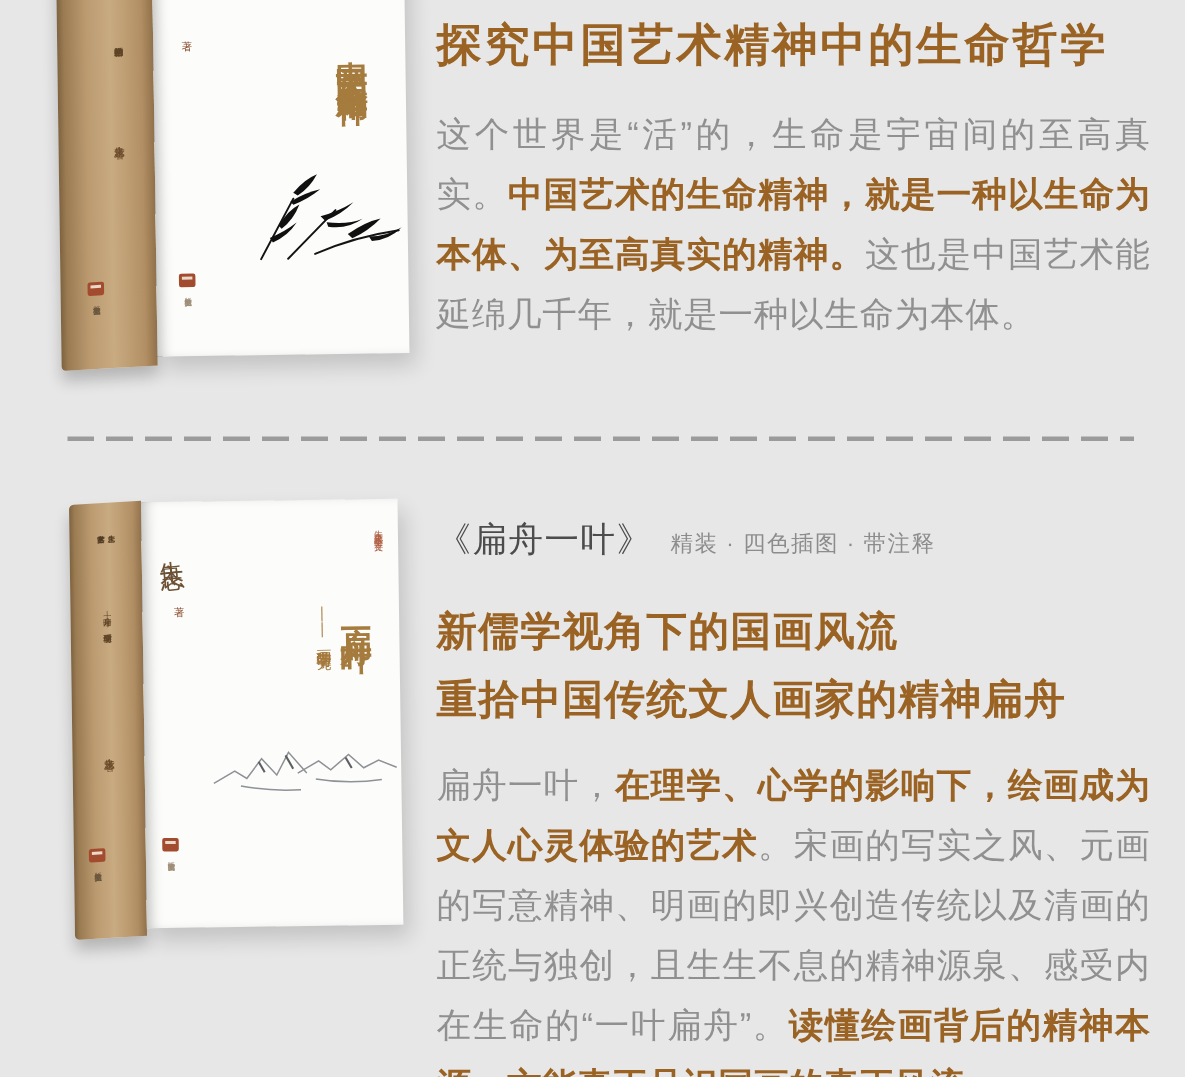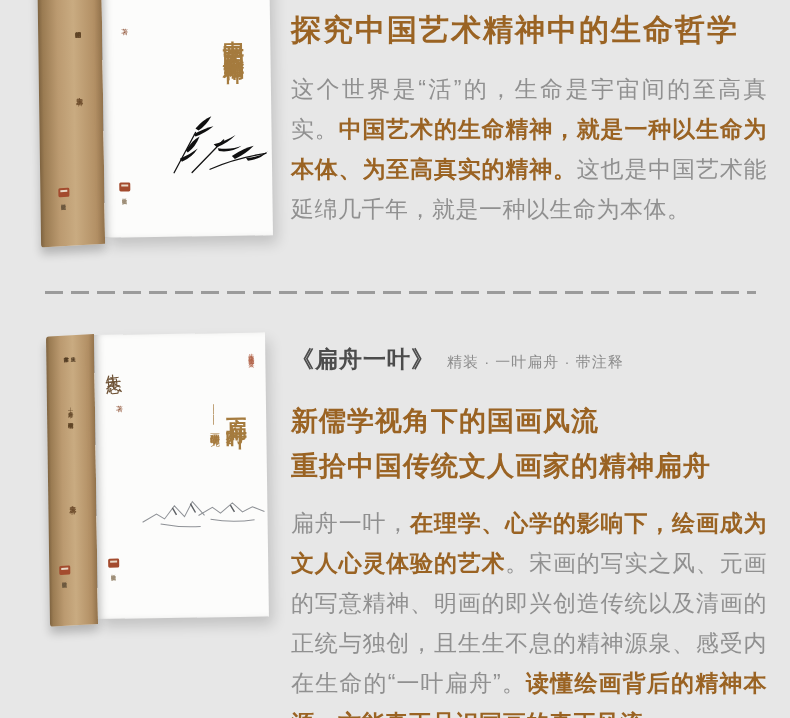--- a/index.html
+++ b/index.html
@@ -43,21 +43,21 @@
     text-align:justify; letter-spacing:0.5px;
   }
   #para1 { top:69px; }
   #para2 { top:503px; }
   .para .em { color:#9a6323; font-weight:bold;margin-top:48px; }
   #divider {
     position:absolute; left:45px; top:291px; width:711px; height:3px;
     background:repeating-linear-gradient(90deg,#9b9b9b 0 18px, transparent 18px 26px);
   }
   #title2-row { position:absolute; left:291px; top:344px; display:flex; align-items:baseline; gap:12px; }
-  #title2 { font-size:23px; color:#4c4c4c; font-weight:bold; letter-spacing:1px; }
+  #title2 { font-size:23px; color:#4c4c4c; font-weight:normal; letter-spacing:1px; }
   #title2-suffix { font-size:15px; color:#8c8c8c; letter-spacing:1px; }
   #heading2 { left:291px; top:399px; font-size:27px; line-height:45px; letter-spacing:1px; }
 
   
   #book1 { left:39px; top:-56px; width:233px; height:300px; }
   #book1 .spine { width:64px; height:299px; }
   #book1 .cover { left:64px; top:5px; width:168px; height:288px; }
   #book1 .seal { left:19px; top:79px; }
   #book1 .cover-title-v { right:24px; top:76px; height:122px; font-size:21px; line-height:26px; letter-spacing:2.6px; }
   #bamboo { position:absolute; left:62px; top:166px; }
@@ -164,21 +164,21 @@
       </svg>
       <div class="pub">
         <div class="pub-mark"></div>
         <div class="pub-name">安徽文艺出版社</div>
       </div>
     </div>
   </div>
 
   <div id="title2-row">
     <span id="title2">《扁舟一叶》</span>
-    <span id="title2-suffix">精装 · 一叶扁舟 · 带注释</span>
+    <span id="title2-suffix">精装 · 四色插图 · 带注释</span>
   </div>
   <div class="h-brown" id="heading2">
     <div>新儒学视角下的国画风流</div>
     <div>重拾中国传统文人画家的精神扁舟</div>
   </div>
   <div class="para" id="para2"><span>扁舟一叶，</span><span class="em">在理学、心学的影响下，绘画成为文人心灵体验的艺术</span><span>。宋画的写实之风、元画的写意精神、明画的即兴创造传统以及清画的正统与独创，且生生不息的精神源泉、感受内在生命的“一叶扁舟”。</span><span class="em">读懂绘画背后的精神本源，方能真正品识国画的真正风流。</span></div>
 
 </div>
 
 </body></html>

